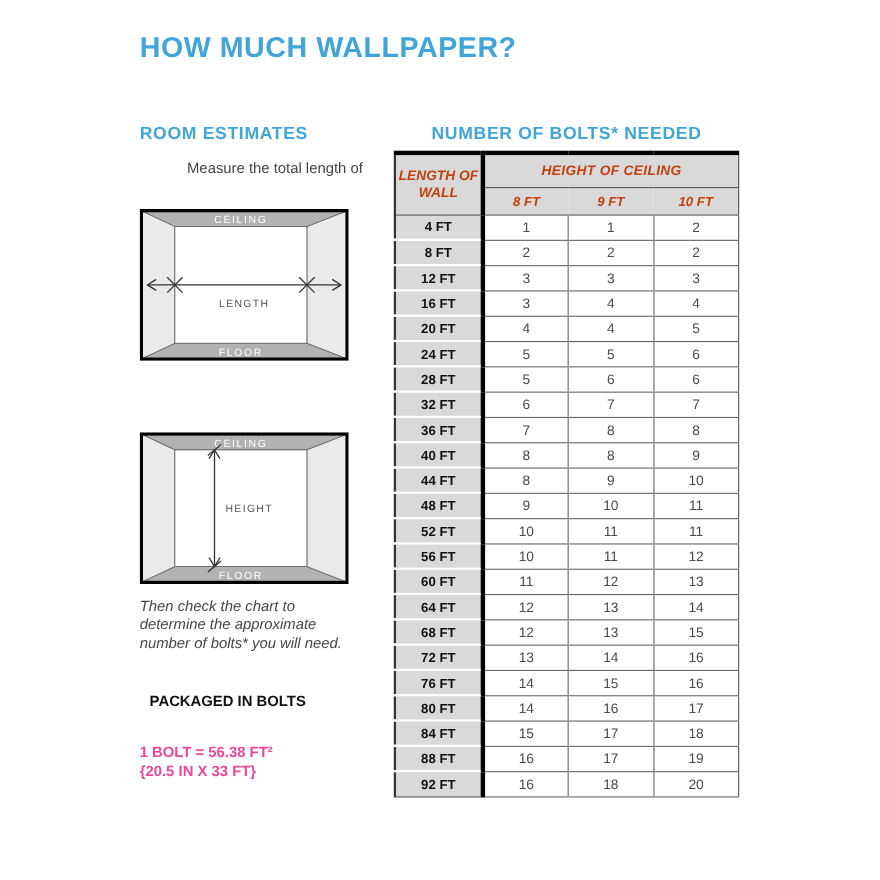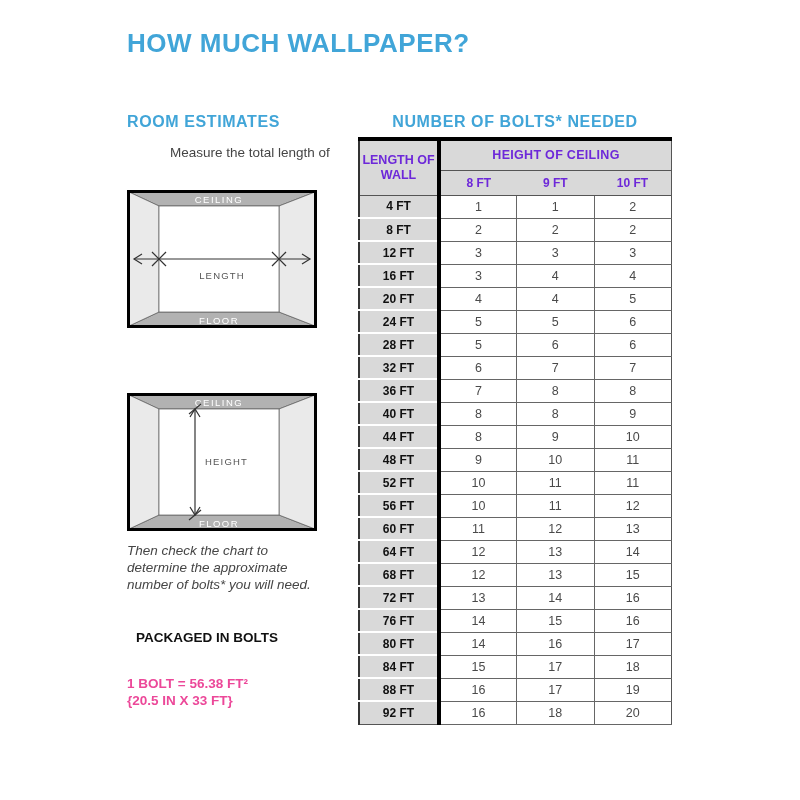--- a/index.html
+++ b/index.html
@@ -48,21 +48,21 @@
     border-top:4px solid #000;
     border-left:2px solid #333;
     border-right:1px solid #555;
     border-bottom:1px solid #555;
     font-size:12px;
   }
   table.bolts col.c0 { width:80px; }
   table.bolts th, table.bolts td { padding:0; }
 
   thead th {
-    background:#d9d9d9; color:#6d28d9; font-weight:bold;
+    background:#d9d9d9; color:#c2410c; font-weight:bold;font-style:italic;
   }
   th.corner {
     border-right:4px solid #000;
     border-bottom:1px solid #555;
     font-size:12.5px; line-height:15px;
     padding:0 8px;
   }
   th.group {
     border-bottom:1px solid #555;
     height:31px; font-size:12.5px; letter-spacing:0.3px;

